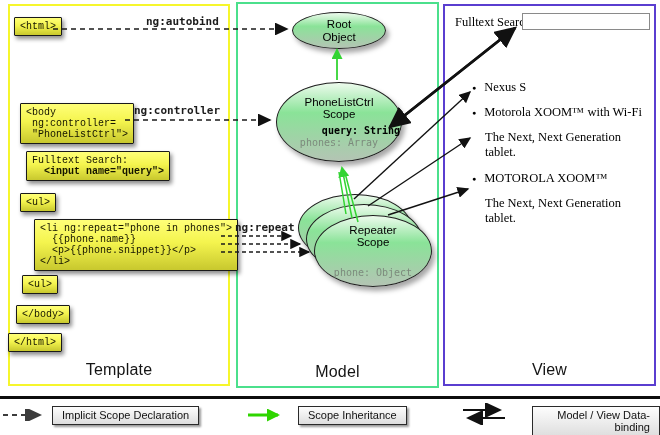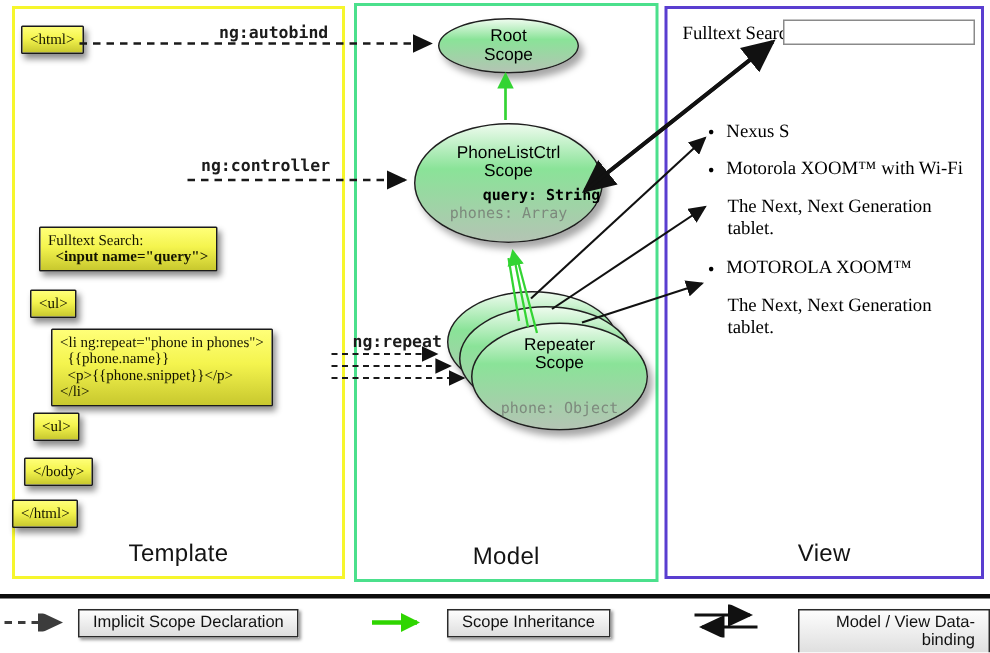--- a/index.html
+++ b/index.html
@@ -9,21 +9,21 @@
   
   .col{position:absolute;background:#fff;}
   .col-template{left:8px;top:4px;width:218px;height:378px;border:2px solid #f6f62c;}
   .col-model{left:236px;top:2px;width:199px;height:382px;border:2px solid #4be08c;}
   .col-view{left:443px;top:4px;width:209px;height:378px;border:2px solid #5a3ed0;}
   .col-label{position:absolute;bottom:5px;left:0;right:0;text-align:center;
              font-size:16px;color:#141414;letter-spacing:.2px;}
 
   
   .codebox{position:absolute;z-index:4;
-           font-family:Liberation Serif, serif;font-size:10px;line-height:11px;
+           font-family:Liberation Mono, monospace;font-size:10px;line-height:11px;
            white-space:pre;color:#141400;
            background:linear-gradient(180deg,#ffff78 0%,#f4f44e 45%,#c8c82e 100%);
            border:1.5px solid #1a1a1a;border-radius:1px;
            padding:3px 5px;box-shadow:2px 3px 4px rgba(0,0,0,.45);}
   .codebox .bold{font-weight:bold;}
   .b-html{left:14px;top:17px;}
   .b-body{left:20px;top:103px;}
   .b-fulltext{left:26px;top:151px;}
   .b-ul1{left:20px;top:193px;}
   .b-li{left:34px;top:219px;}
@@ -88,38 +88,41 @@
     <div class="col-label">Template</div>
   </div>
   <div class="col col-model">
     <div class="col-label">Model</div>
   </div>
   <div class="col col-view">
     <div class="col-label">View</div>
   </div>
 
   <div class="codebox b-html">&lt;html&gt;</div>
+  <div class="codebox b-body">&lt;body
+ ng:controller=
+ "PhoneListCtrl"&gt;</div>
   <div class="codebox b-fulltext"><span>Fulltext Search:</span>
 <span class="bold">  &lt;input name="query"&gt;</span></div>
   <div class="codebox b-ul1">&lt;ul&gt;</div>
   <div class="codebox b-li">&lt;li ng:repeat="phone in phones"&gt;
   {{phone.name}}
   &lt;p&gt;{{phone.snippet}}&lt;/p&gt;
 &lt;/li&gt;</div>
   <div class="codebox b-ul2">&lt;ul&gt;</div>
   <div class="codebox b-bodyc">&lt;/body&gt;</div>
   <div class="codebox b-htmlc">&lt;/html&gt;</div>
 
   <div class="ng-label ng-autobind">ng:autobind</div>
   <div class="ng-label ng-controller">ng:controller</div>
   <div class="ng-label ng-repeat">ng:repeat</div>
 
   <div class="ellipse e-root">
     <div class="scope-title">Root
-Scope</div>
+Object</div>
   </div>
   <div class="ellipse e-phonelist">
     <div class="scope-title">PhoneListCtrl
 Scope</div>
     <div class="scope-prop prop-bold">query: String</div>
     <div class="scope-prop prop-gray">phones: Array</div>
   </div>
   <div class="ellipse e-rep-back"></div>
   <div class="ellipse e-rep-mid"></div>
   <div class="ellipse e-rep-front">

